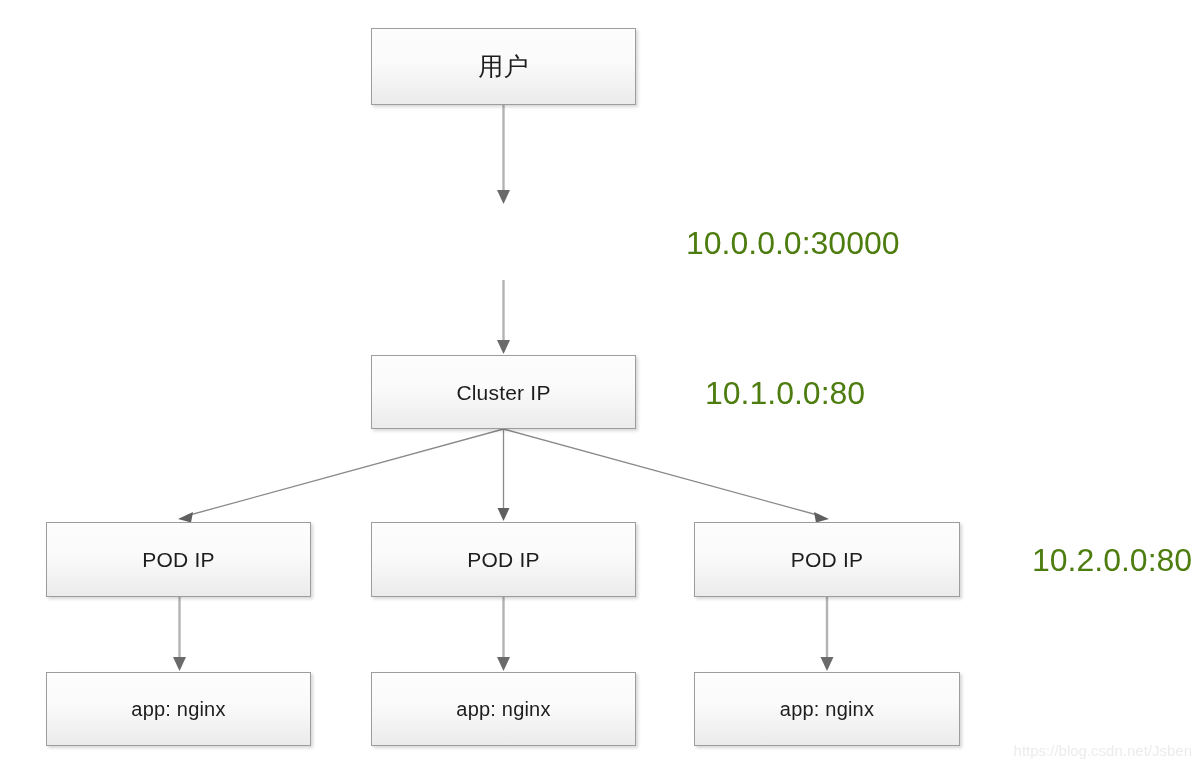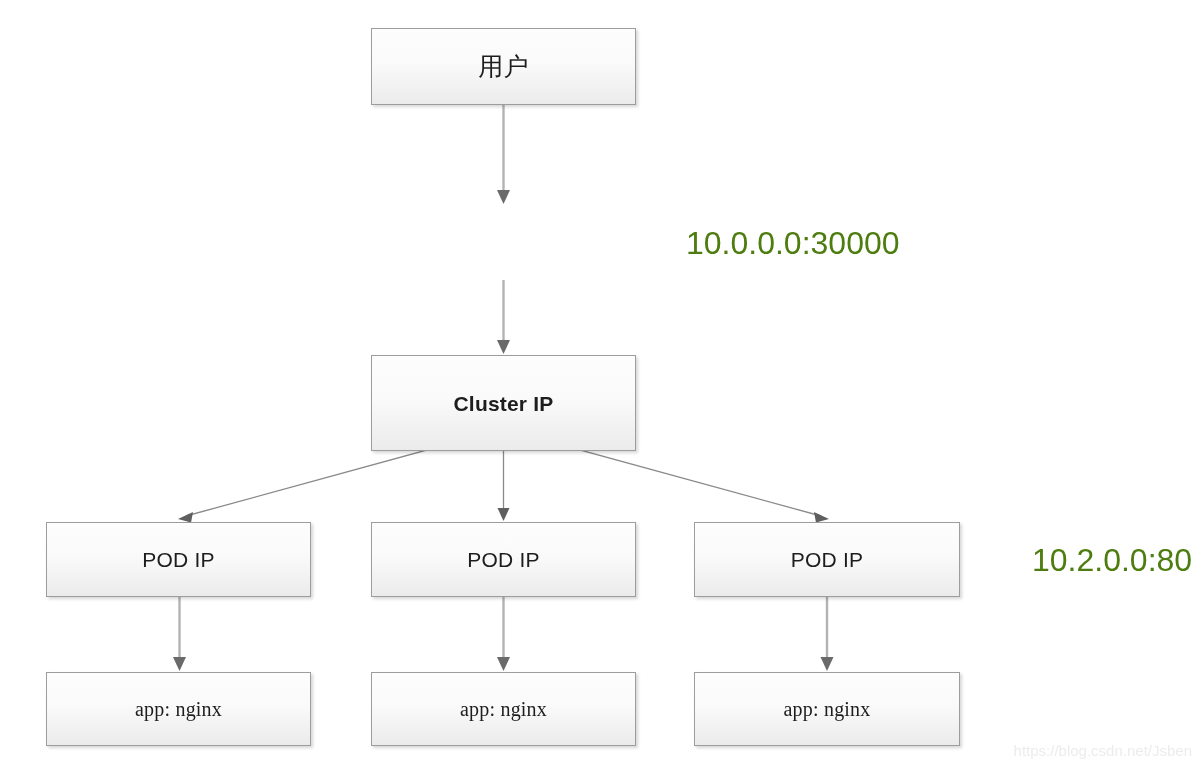--- a/index.html
+++ b/index.html
@@ -45,21 +45,20 @@
     line-height: 1;
     letter-spacing: 0.2px;
     color: #1d1d1d;
     white-space: nowrap;
   }
   .node-label.cjk {
     font-size: 25px;
   }
   .node-label.small {
     font-size: 20px;
-    font-family: Liberation Serif, serif;
   }
   
   .ip-label {
     position: absolute;
     z-index: 3;
     font-size: 32px;
     line-height: 1;
     color: #4d7c0f;
     white-space: nowrap;
   }
@@ -119,21 +118,21 @@
       <line x1="827" y1="597" x2="827" y2="663" stroke="#b3b3b3" stroke-width="2.4"></line>
       <polygon points="827,671 820.5,657 833.5,657" fill="#6a6a6a"></polygon>
     </g>
   </svg>
 
   <div class="node" style="left:371px; top:28px; width:265px; height:77px;">
     <span class="node-label cjk">用户</span>
   </div>
 
 
-  <div class="node" style="left:371px; top:355px; width:265px; height:96px;font-weight:bold;">
+  <div class="node" style="left:371px; top:355px; width:265px; height:74px;">
     <span class="node-label">Cluster IP</span>
   </div>
 
   <div class="node" style="left:46px; top:522px; width:265px; height:75px;">
     <span class="node-label">POD IP</span>
   </div>
 
   <div class="node" style="left:371px; top:522px; width:265px; height:75px;">
     <span class="node-label">POD IP</span>
   </div>
@@ -149,18 +148,19 @@
   <div class="node" style="left:371px; top:672px; width:265px; height:74px;">
     <span class="node-label small">app: nginx</span>
   </div>
 
   <div class="node" style="left:694px; top:672px; width:266px; height:74px;">
     <span class="node-label small">app: nginx</span>
   </div>
 
   <div class="ip-label" style="left:686px; top:227px;">10.0.0.0:30000</div>
 
+  <div class="ip-label" style="left:705px; top:377px;">10.1.0.0:80</div>
 
   <div class="ip-label" style="left:1032px; top:544px;">10.2.0.0:80</div>
 
   <div class="watermark">https://blog.csdn.net/Jsben</div>
 
 </div>
 
 </body></html>

